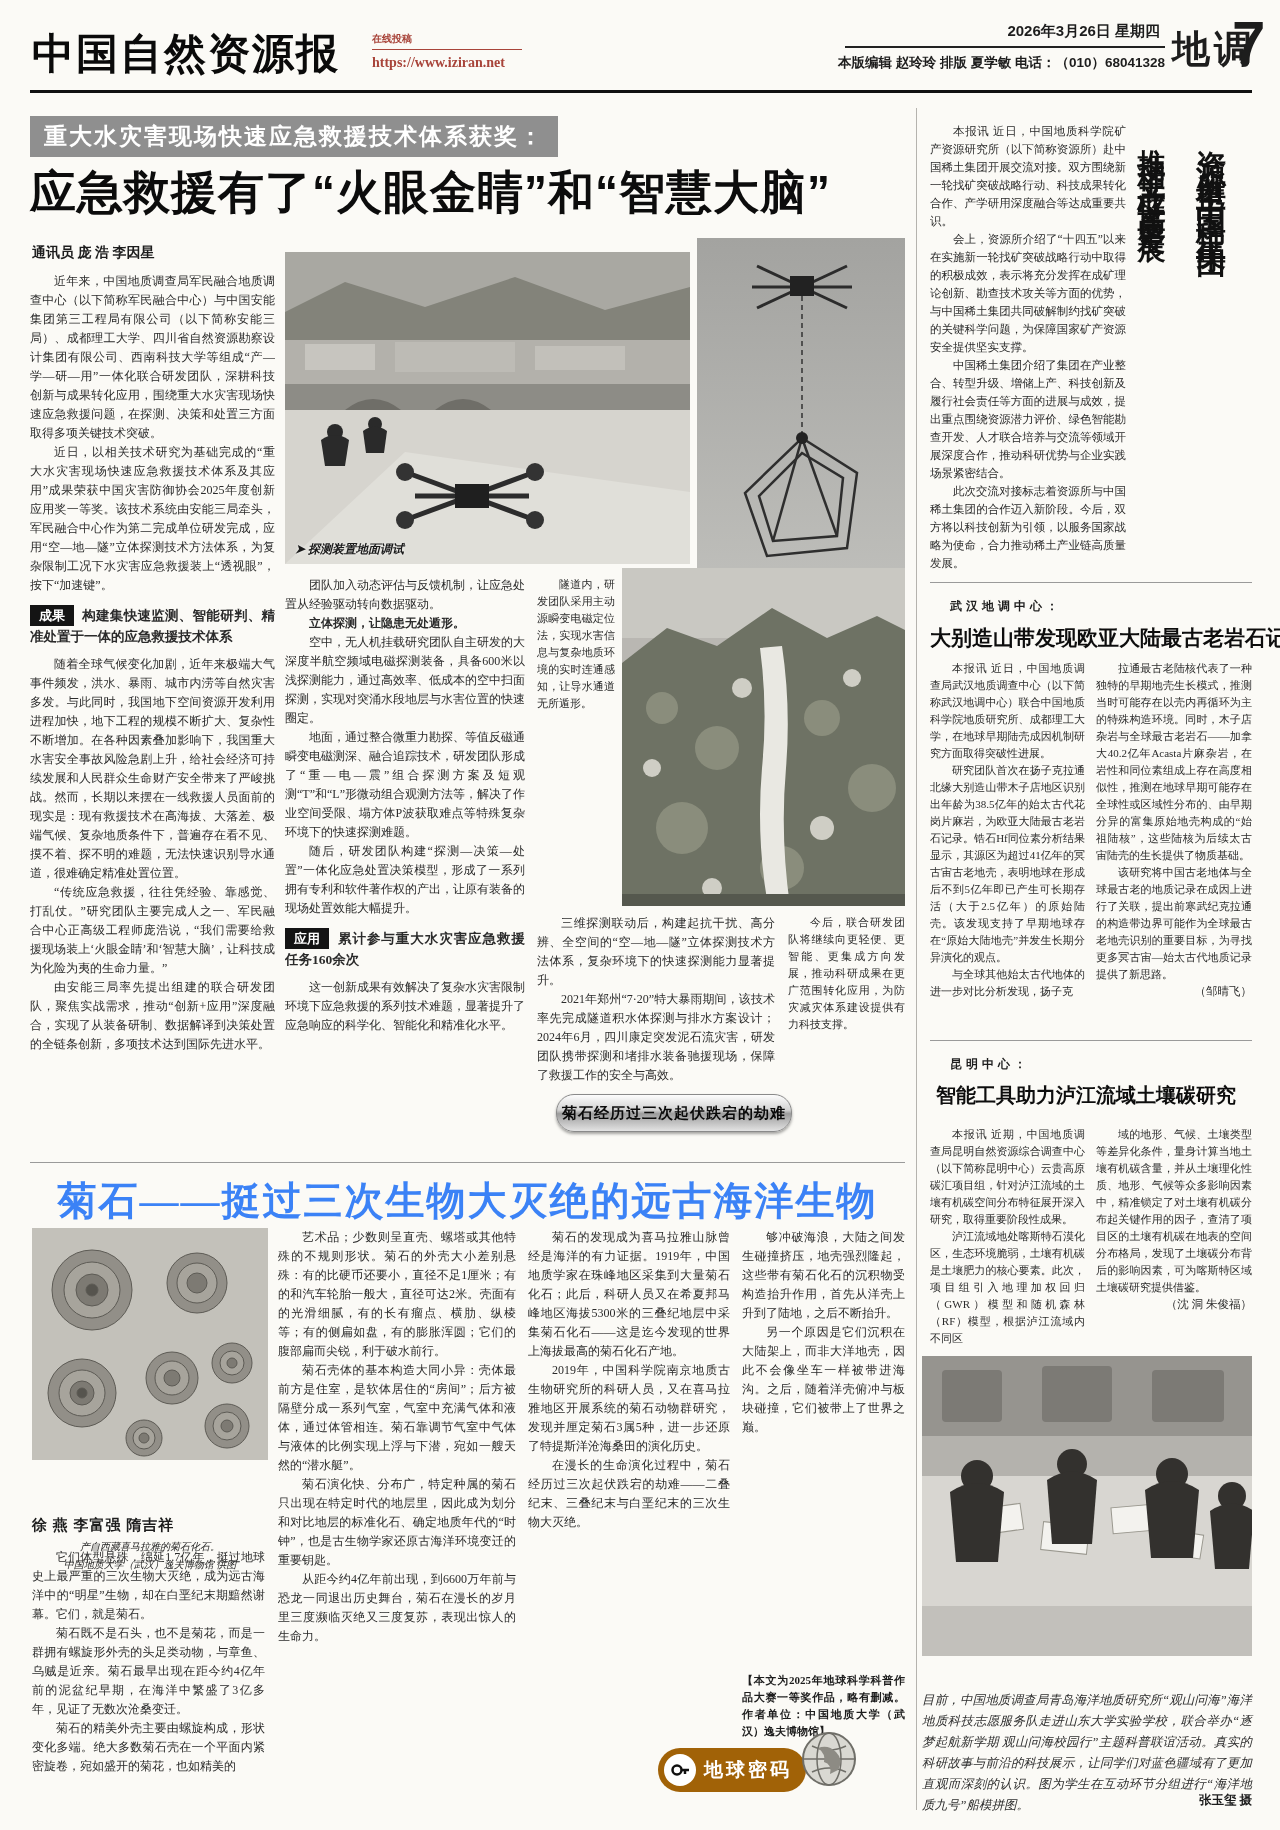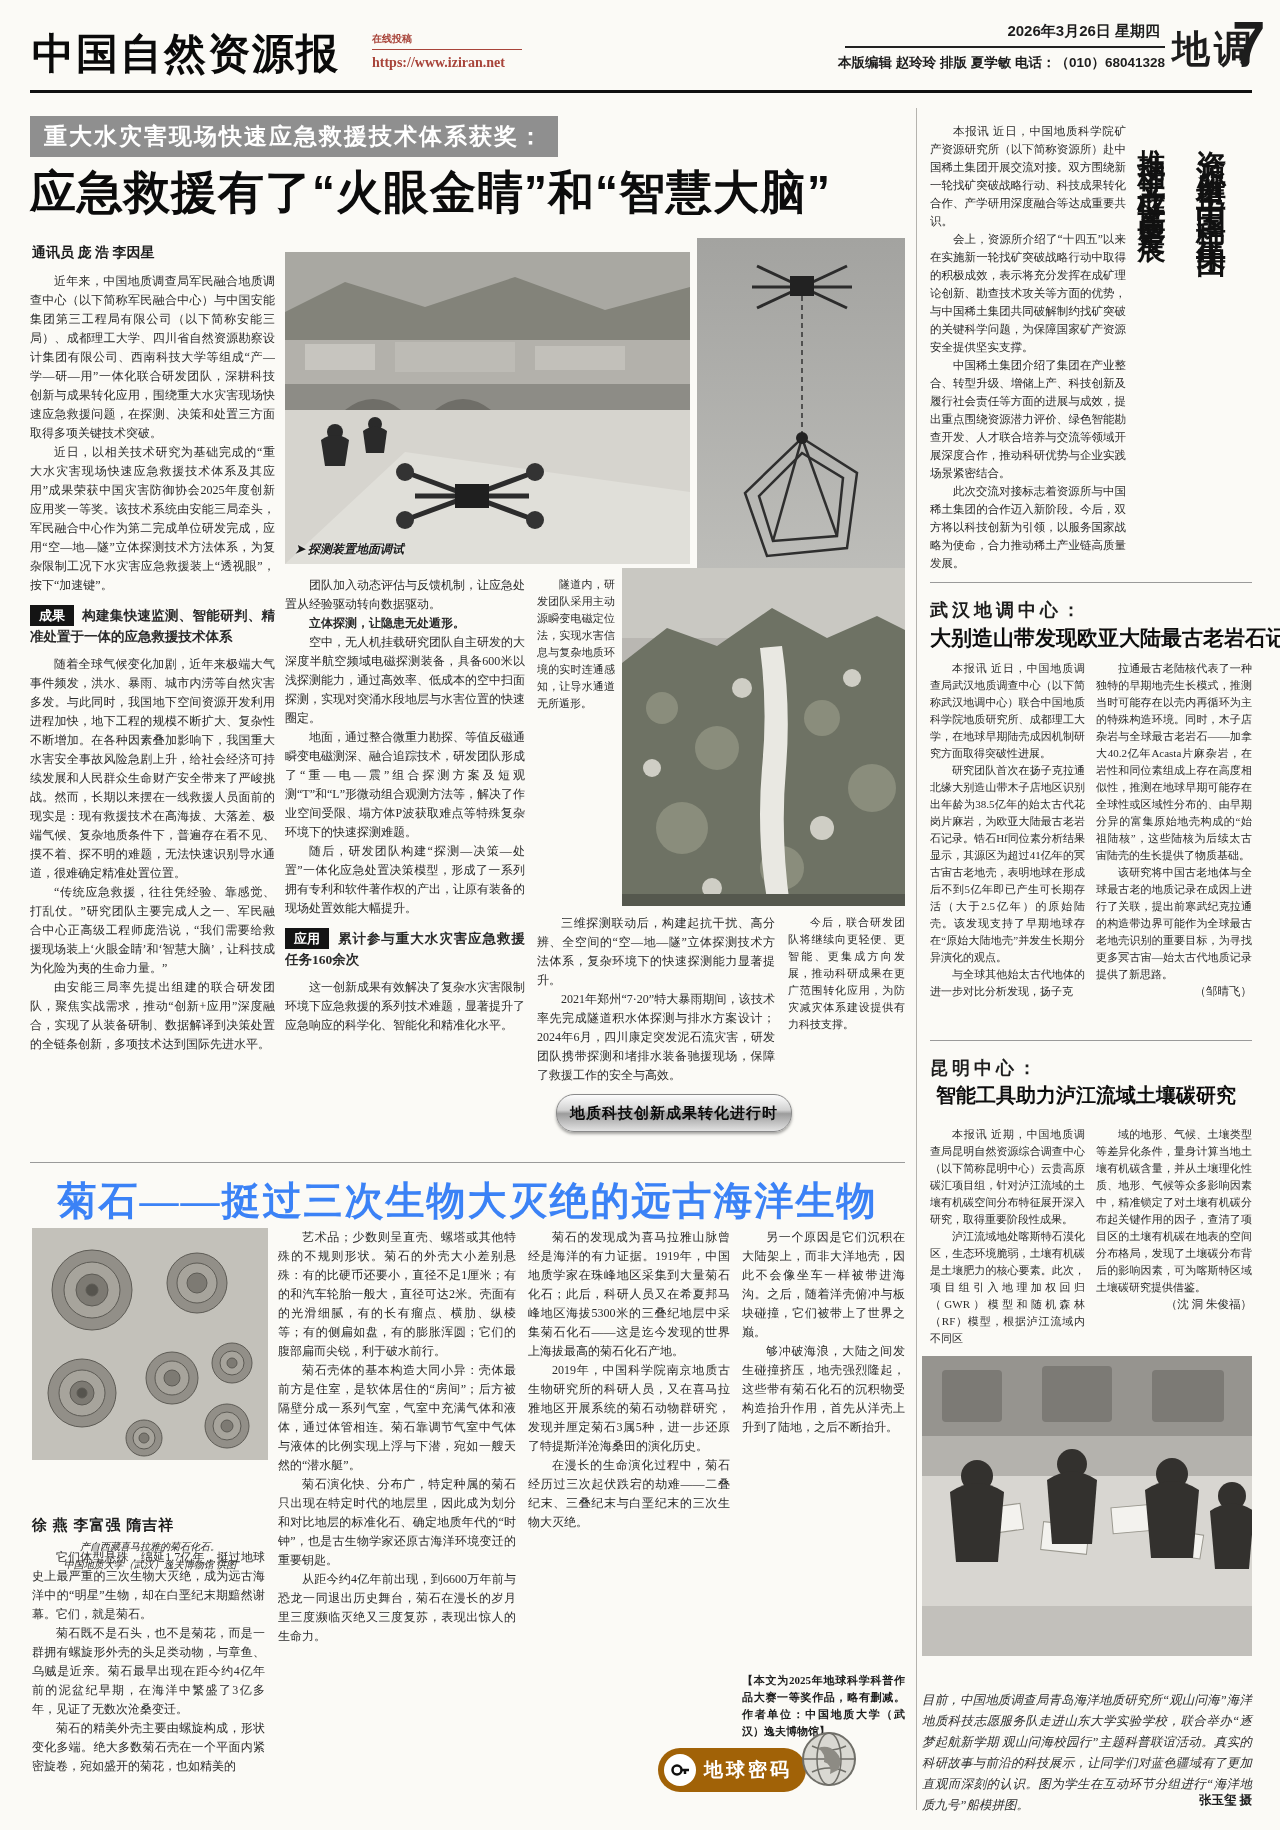--- a/index.html
+++ b/index.html
@@ -20,21 +20,21 @@
             letter-spacing:1px;color:#0c0c0c;white-space:nowrap;}
   .byline{font-size:14px;font-weight:bold;}
   .badge{display:inline-block;background:#141414;color:#fff;font-weight:bold;
          font-size:13px;padding:1px 9px;margin-right:8px;font-family:"Liberation Sans",sans-serif;}
   .subhead{font-weight:bold;font-size:13.5px;line-height:21px;}
   .photo{position:absolute;overflow:hidden;background:#b9b7b2;}
   .pcap{position:absolute;left:10px;bottom:6px;font-size:12px;font-weight:bold;
         font-style:italic;color:#1a1a1a;text-shadow:0 0 3px rgba(255,255,255,.8);}
   .vtitle{writing-mode:vertical-rl;font-family:"Liberation Sans",sans-serif;
           font-weight:900;color:#111;}
-  .subkicker{font-family:"Liberation Sans",sans-serif;font-weight:bold;font-size:18px;}
+  .subkicker{font-family:"Liberation Sans",sans-serif;font-weight:bold;font-size:12px;margin-left:20px;}
   .subheadline{font-family:"Liberation Sans",sans-serif;font-weight:900;color:#0d0d0d;white-space:nowrap;}
   .right-byline{text-align:right;font-size:11.5px;}
   .banner{border-radius:18px;border:1px solid #8a8a8a;
           background:linear-gradient(180deg,#fdfdfd 0%,#d2d2d2 42%,#9c9c9c 52%,#e3e3e3 100%);
           box-shadow:0 2px 3px rgba(0,0,0,.35);display:flex;align-items:center;justify-content:center;
           font-family:"Liberation Sans",sans-serif;font-weight:900;font-size:15px;letter-spacing:1px;color:#0a0a0a;}
   .notebox{font-weight:bold;font-size:11px;line-height:17px;text-align:justify;}
   .logo-pill{position:absolute;background:#a16207;border-radius:23px;height:44px;display:flex;
              align-items:center;padding:0 14px 0 6px;}
   .logo-text{color:#fff;font-weight:900;font-size:19px;letter-spacing:3px;
@@ -170,21 +170,21 @@
 
   <div class="abs bt" style="left:537px;top:914px;width:238px;height:172px;overflow:hidden;">
     <p>三维探测联动后，构建起抗干扰、高分辨、全空间的“空—地—隧”立体探测技术方法体系，复杂环境下的快速探测能力显著提升。</p>
     <p>2021年郑州“7·20”特大暴雨期间，该技术率先完成隧道积水体探测与排水方案设计；2024年6月，四川康定突发泥石流灾害，研发团队携带探测和堵排水装备驰援现场，保障了救援工作的安全与高效。</p>
   </div>
 
   <div class="abs bt fs11" style="left:788px;top:914px;width:117px;height:172px;overflow:hidden;">
     <p>今后，联合研发团队将继续向更轻便、更智能、更集成方向发展，推动科研成果在更广范围转化应用，为防灾减灾体系建设提供有力科技支撑。</p>
   </div>
 
-  <div class="abs banner" style="left:556px;top:1094px;width:234px;height:36px;">地质科技创新成果转化进行时</div>
+  <div class="abs banner" style="left:556px;top:1094px;width:234px;height:36px;">菊石经历过三次起伏跌宕的劫难</div>
 
   <div class="abs grayrule" style="left:30px;top:1162px;width:875px;height:1px;"></div>
 
   <div class="abs amhead" style="left:30px;top:1174px;width:875px;">菊石——挺过三次生物大灭绝的远古海洋生物</div>
 
   <div class="photo" style="left:32px;top:1228px;width:236px;height:232px;background:#c6c4be;">
     <svg width="236" height="232" viewBox="0 0 236 232">
       <rect width="236" height="232" fill="#c3c1ba"></rect>
       <g stroke="#5d5b55" fill="#928f88">
         <g transform="translate(60,62)">
@@ -246,22 +246,22 @@
     <p>从距今约4亿年前出现，到6600万年前与恐龙一同退出历史舞台，菊石在漫长的岁月里三度濒临灭绝又三度复苏，表现出惊人的生命力。</p>
   </div>
 
   <div class="abs bt" style="left:528px;top:1228px;width:202px;height:508px;overflow:hidden;">
     <p>菊石的发现成为喜马拉雅山脉曾经是海洋的有力证据。1919年，中国地质学家在珠峰地区采集到大量菊石化石；此后，科研人员又在希夏邦马峰地区海拔5300米的三叠纪地层中采集菊石化石——这是迄今发现的世界上海拔最高的菊石化石产地。</p>
     <p>2019年，中国科学院南京地质古生物研究所的科研人员，又在喜马拉雅地区开展系统的菊石动物群研究，发现并厘定菊石3属5种，进一步还原了特提斯洋沧海桑田的演化历史。</p>
     <p>在漫长的生命演化过程中，菊石经历过三次起伏跌宕的劫难——二叠纪末、三叠纪末与白垩纪末的三次生物大灭绝。</p>
   </div>
 
   <div class="abs bt" style="left:742px;top:1228px;width:163px;height:430px;overflow:hidden;">
+    <p>够冲破海浪，大陆之间发生碰撞挤压，地壳强烈隆起，这些带有菊石化石的沉积物受构造抬升作用，首先从洋壳上升到了陆地，之后不断抬升。</p>
     <p>另一个原因是它们沉积在大陆架上，而非大洋地壳，因此不会像坐车一样被带进海沟。之后，随着洋壳俯冲与板块碰撞，它们被带上了世界之巅。</p>
-    <p>够冲破海浪，大陆之间发生碰撞挤压，地壳强烈隆起，这些带有菊石化石的沉积物受构造抬升作用，首先从洋壳上升到了陆地，之后不断抬升。</p>
   </div>
 
   <div class="abs notebox" style="left:742px;top:1672px;width:163px;">【本文为2025年地球科学科普作品大赛一等奖作品，略有删减。作者单位：中国地质大学（武汉）逸夫博物馆】</div>
 
   <div class="logo-pill" style="left:658px;top:1748px;">
     <span style="width:32px;height:32px;border-radius:50%;background:#fff;display:inline-flex;align-items:center;justify-content:center;">
       <svg width="20" height="20" viewBox="0 0 20 20">
           <circle cx="7" cy="10" r="4.5" fill="none" stroke="#101010" stroke-width="2.5"></circle>
           <line x1="11" y1="10" x2="19" y2="10" stroke="#101010" stroke-width="2.5"></line>
           <line x1="15" y1="10" x2="15" y2="14" stroke="#101010" stroke-width="2.5"></line>

